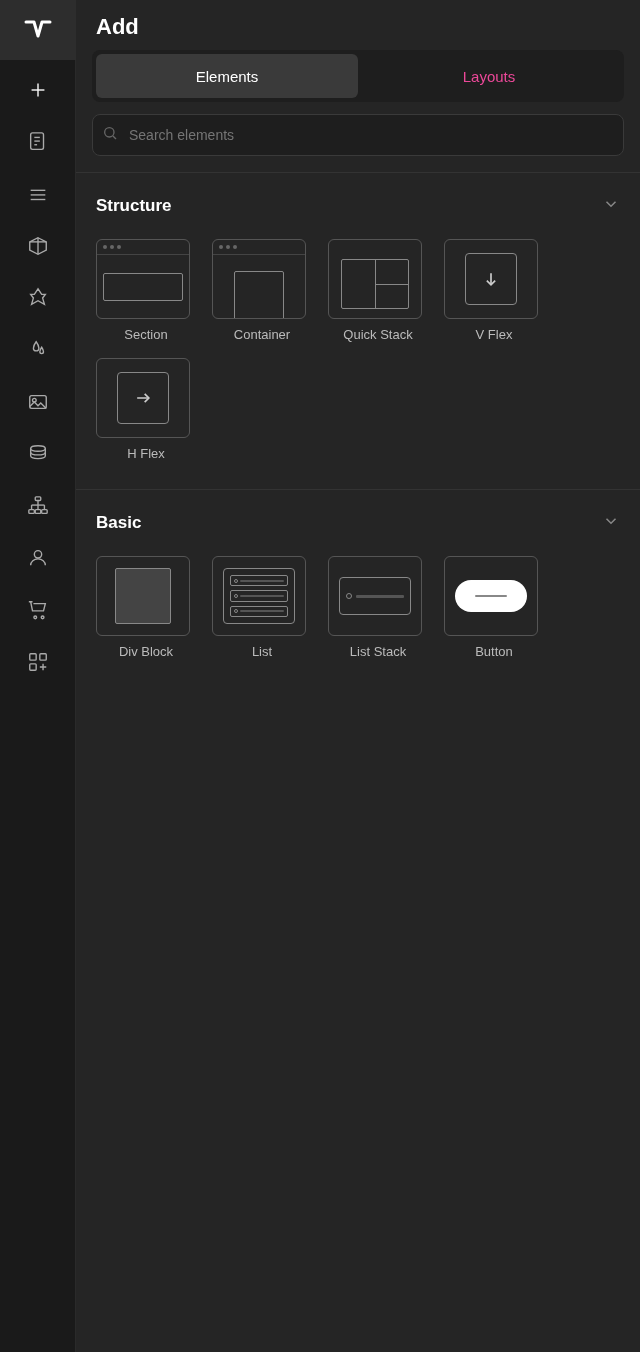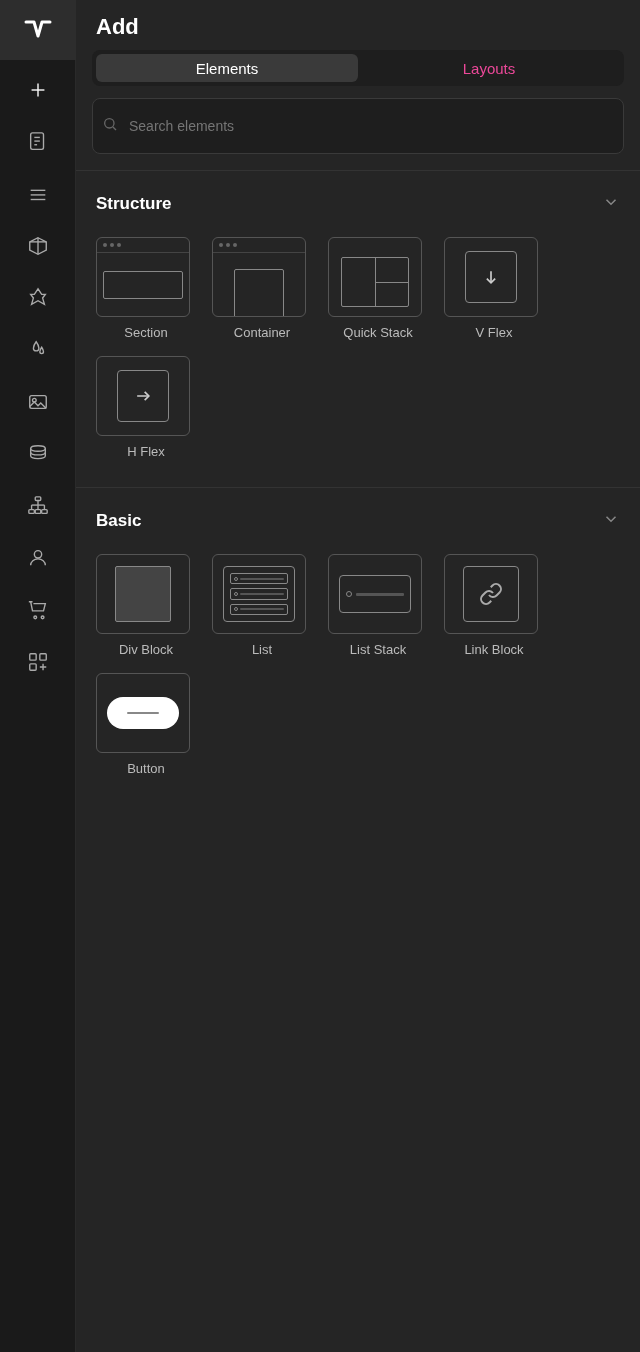--- a/index.html
+++ b/index.html
@@ -88,21 +88,21 @@
     .tab-switcher {
       margin: 0 16px 12px 16px;
       background: #1e1e1e;
       border-radius: 8px;
       padding: 4px;
       display: flex;
     }
 
     .tab-btn {
       flex: 1;
-      height: 28px;
+      height: 44px;
       border-radius: 6px;
       border: none;
       font-size: 15px;
       font-weight: 500;
       cursor: pointer;
       transition: background 0.15s;
     }
 
     .tab-btn.active {
       background: #3a3a3a;
@@ -115,21 +115,21 @@
     }
 
     
     .search-container {
       margin: 0 16px 8px 16px;
       position: relative;
     }
 
     .search-input {
       width: 100%;
-      height: 56px;
+      height: 42px;
       background: #1e1e1e;
       border: 1px solid #3a3a3a;
       border-radius: 8px;
       padding: 0 12px 0 36px;
       font-size: 14px;
       color: #aaa;
       outline: none;
     }
 
     .search-icon-wrap {
@@ -675,31 +675,20 @@
     <div class="element-item">
       <div class="element-icon-box">
         <div class="listitem-icon-inner">
           <div class="list-dot" style="width:6px;height:6px;"></div>
           <div class="list-line" style="height:3px;"></div>
         </div>
       </div>
       <span class="element-label">List Stack</span>
     </div>
 
-    <div class="element-item">
-      <div class="element-icon-box">
-        <div class="linkblock-inner">
-          <svg viewBox="0 0 24 24">
-            <path d="M10 13a5 5 0 0 0 7.54.54l3-3a5 5 0 0 0-7.07-7.07l-1.72 1.71"></path>
-            <path d="M14 11a5 5 0 0 0-7.54-.54l-3 3a5 5 0 0 0 7.07 7.07l1.71-1.71"></path>
-          </svg>
-        </div>
-      </div>
-      <span class="element-label">Link Block</span>
-    </div>
 
     <div class="element-item">
       <div class="element-icon-box">
         <div class="button-inner">
           <div class="button-inner-line"></div>
         </div>
       </div>
       <span class="element-label">Button</span>
     </div>
   </div>

